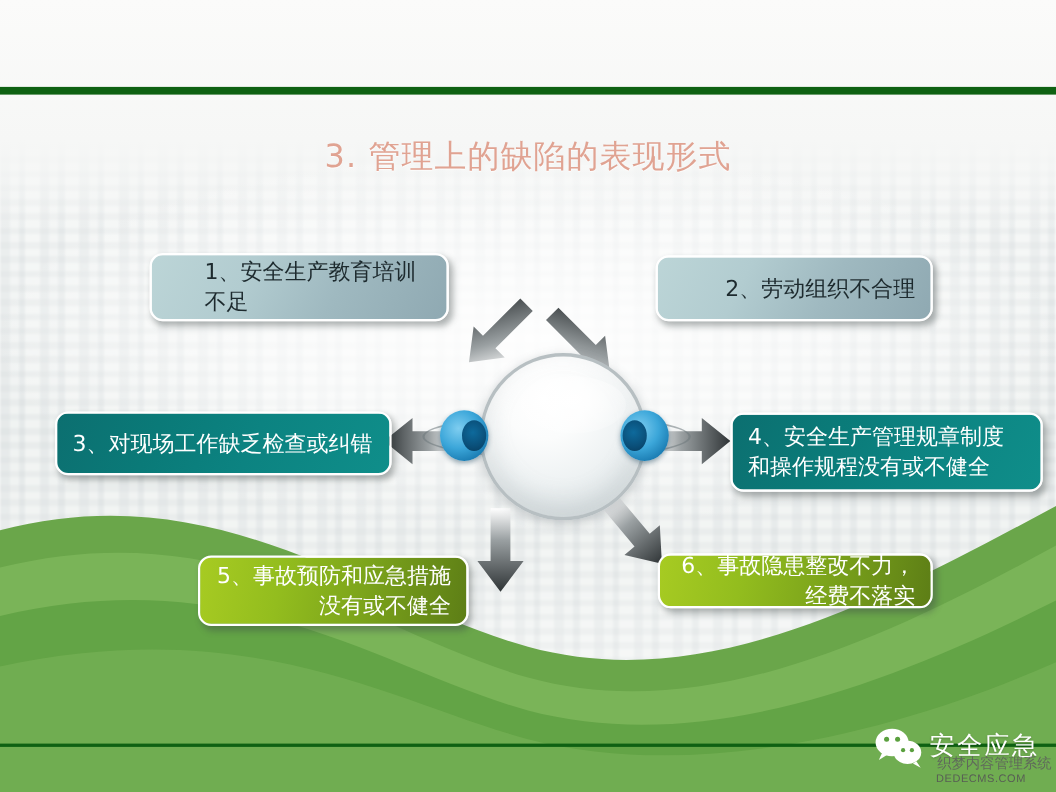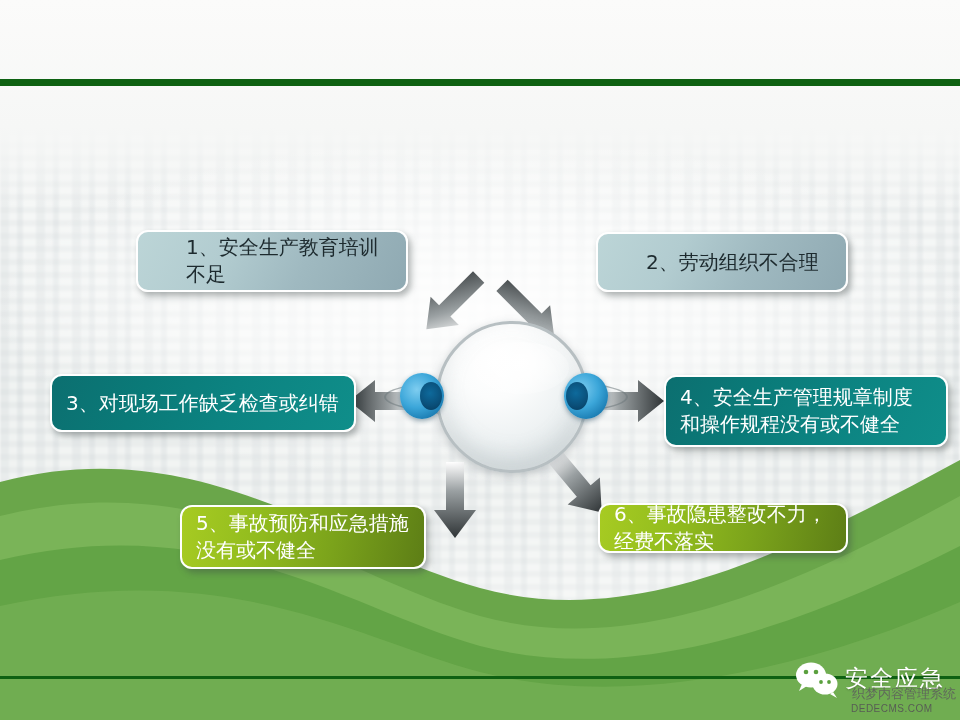--- a/index.html
+++ b/index.html
@@ -119,21 +119,21 @@
   }
   .node.teal{
     background:linear-gradient(115deg,#0c6f70 0%, #0a7a78 30%, #0c8381 58%, #0f8e8a 100%);
     color:#ffffff;
   }
   .node.green{
     background:linear-gradient(100deg,#a7cb22 0%, #93bd1e 30%, #7ba31b 62%, #5d7e16 100%);
     color:#ffffff;
   }
   .node .txt{display:block;width:100%;}
-  .node.center-txt .txt{text-align:left;}
+  .node.center-txt .txt{text-align:right;}
 
   #node1{left:136px;top:230px;width:272px;height:62px;}
   #node2{left:596px;top:232px;width:252px;height:60px;}
   #node3{left:50px;top:374px;width:306px;height:58px;}
   #node4{left:664px;top:375px;width:284px;height:72px;}
   #node5{left:180px;top:505px;width:246px;height:64px;}
   #node6{left:598px;top:503px;width:250px;height:50px;}
 
   
   .wechat-logo{
@@ -174,20 +174,21 @@
       <path d="M0,62 C200,10 330,126 480,168 C640,212 800,126 960,40 L960,300 L0,300 Z" fill="#6aa64a"></path>
       <path d="M0,96 C210,44 340,156 480,196 C640,240 806,160 960,76 L960,300 L0,300 Z" fill="#7cb65a" opacity="0.85"></path>
       <path d="M0,140 C220,88 350,190 480,226 C640,268 812,200 960,126 L960,300 L0,300 Z" fill="#63a446"></path>
       <path d="M0,186 C230,136 360,220 480,252 C636,292 820,244 960,182 L960,300 L0,300 Z" fill="#76b055" opacity="0.7"></path>
     </svg>
   </div>
 
   <div class="top-rule"></div>
   <div class="bottom-rule"></div>
 
+  <div class="slide-title">3. 管理上的缺陷的表现形式</div>
 
   <svg class="arrows" viewBox="0 0 960 720" aria-hidden="true">
     <defs>
       <linearGradient id="gA" x1="1" y1="1" x2="0" y2="0">
         <stop offset="0%" stop-color="#ffffff"></stop>
         <stop offset="40%" stop-color="#9aa0a2"></stop>
         <stop offset="100%" stop-color="#2f3436"></stop>
       </linearGradient>
       <linearGradient id="gB" x1="0" y1="1" x2="1" y2="0">
         <stop offset="0%" stop-color="#ffffff"></stop>

